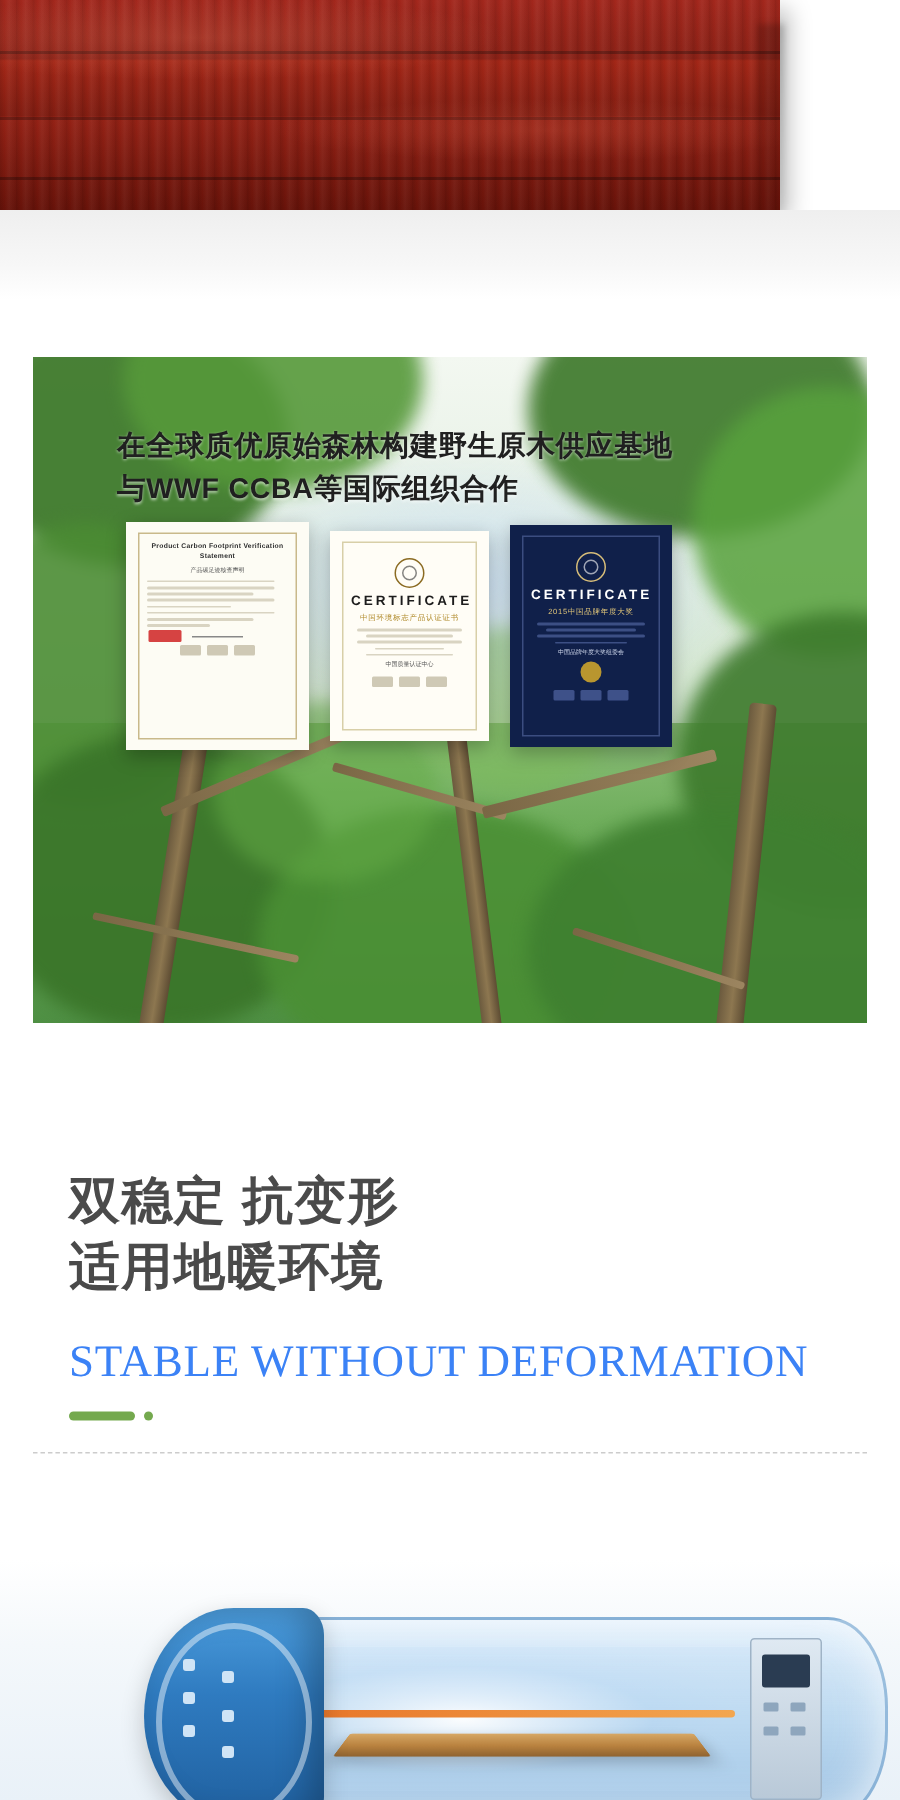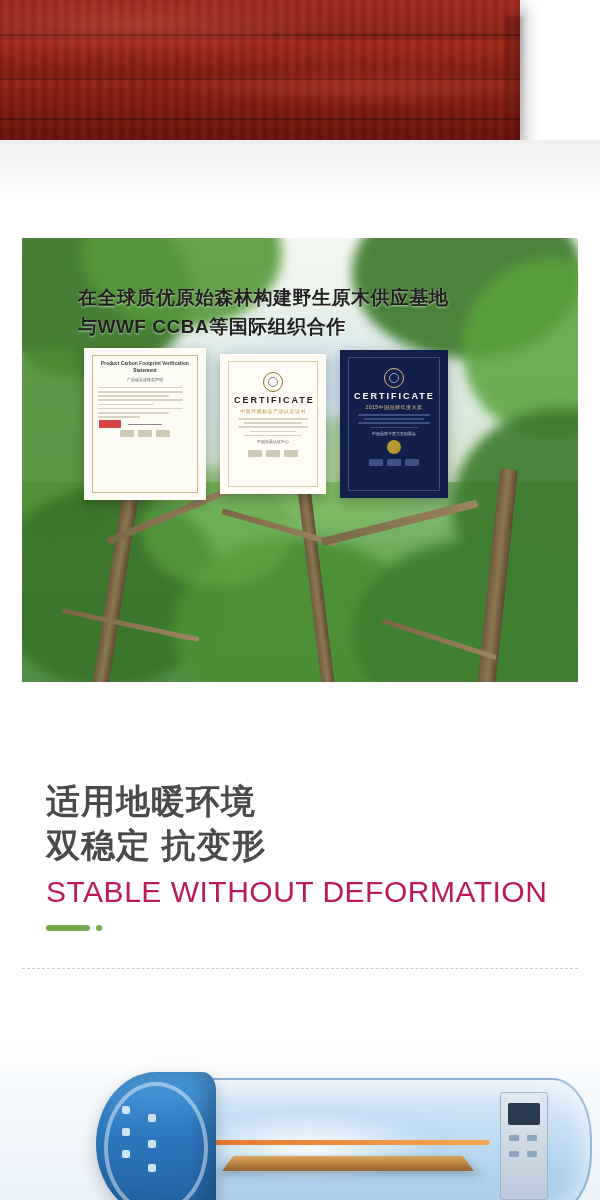--- a/index.html
+++ b/index.html
@@ -259,25 +259,26 @@
     width: 520px;
   }
   .feature-cn {
     font-size: 34px;
     font-weight: bold;
     color: #4a4a4a;
     line-height: 1.28;
     letter-spacing: 1px;
   }
   .feature-en {
-    margin-top: 8px;
+    margin-top: 24px;
     font-size: 30px;
-    color: #be185d;
+    color: #3b82f6;
     letter-spacing: 0.5px;
     white-space: nowrap;
+    font-family: Liberation Serif, serif;
   }
   .feature-rule {
     margin-top: 16px;
     display: flex;
     align-items: center;
     gap: 6px;
   }
   .rule-bar {
     width: 44px;
     height: 6px;
@@ -516,22 +517,22 @@
             <span></span>
             <span></span>
         </div>
       </div>
     </div>
 
   </div>
 </div>
 
 <div class="feature">
+  <div class="feature-cn">双稳定 抗变形</div>
   <div class="feature-cn">适用地暖环境</div>
-  <div class="feature-cn">双稳定 抗变形</div>
   <div class="feature-en">STABLE WITHOUT DEFORMATION</div>
   <div class="feature-rule">
     <div class="rule-bar"></div>
     <div class="rule-dot"></div>
   </div>
 </div>
 
 <div class="dotted-divider"></div>
 
 <div class="machine-block">

